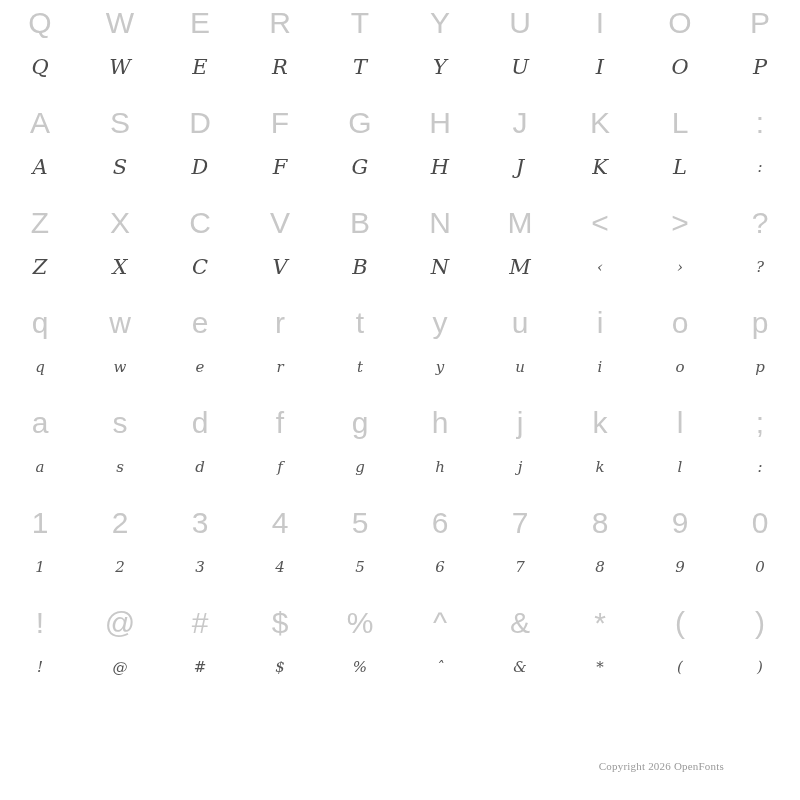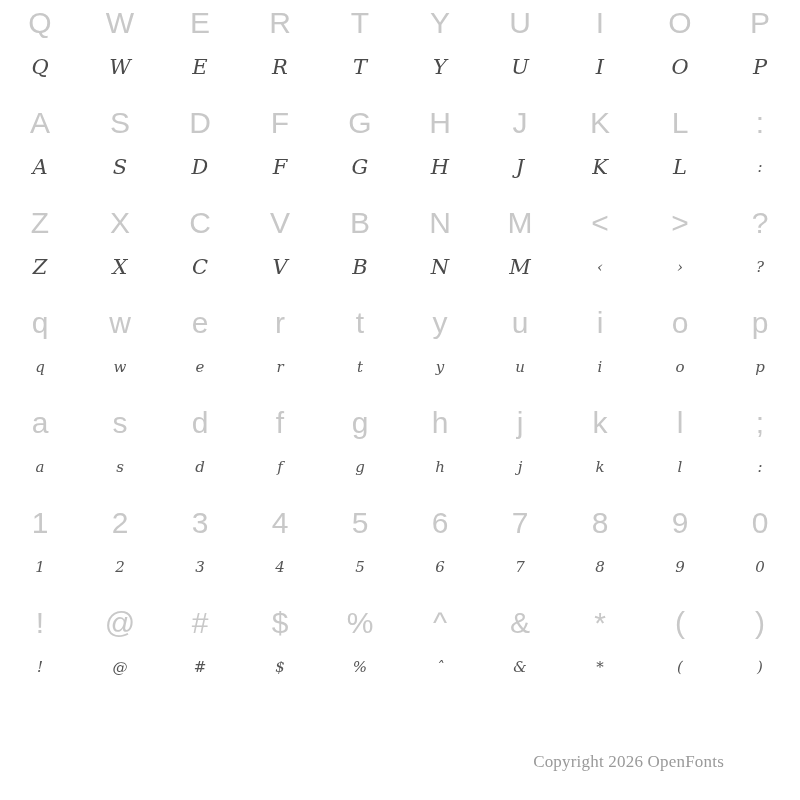--- a/index.html
+++ b/index.html
@@ -66,21 +66,21 @@
   }
   .key-glyph.small {
     font-size: 15px;
     color: #555555;
   }
   .copyright {
     position: absolute;
     right: 76px;
     bottom: 28px;
     font-family: "Liberation Serif", serif;
-    font-size: 17px;
+    font-size: 11px;
     color: #9a9a9a;
     letter-spacing: 0.2px;
     white-space: nowrap;
   }
 </style>
 </head>
 <body>
 
 <div id="keymap">
     <div class="key-row">

